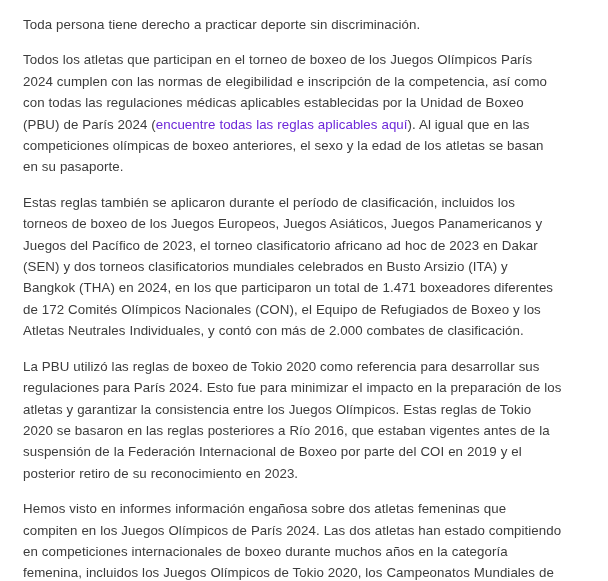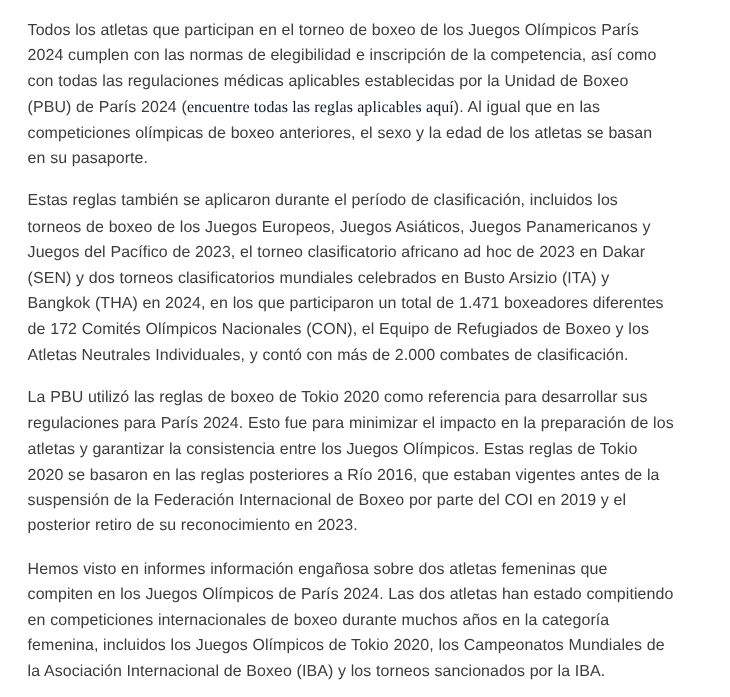--- a/index.html
+++ b/index.html
@@ -27,31 +27,31 @@
     line-height: 21.4px;
     color: #3c3c3c;
     text-align: left;
     letter-spacing: 0.005em;
     word-spacing: 0.01em;
   }
   .para:last-child {
     margin-bottom: 0;
   }
   a.inline-link {
-    color: #0f172a;
+    color: #6d28d9;
     text-decoration: none;
     cursor: pointer;
-    font-family: Liberation Serif, serif;
   }
 </style>
 </head>
 <body>
 
 <article id="article">
 
+  <p class="para">Toda persona tiene derecho a practicar deporte sin discriminación.</p>
 
   <p class="para"><span>Todos los atletas que participan en el torneo de boxeo de los Juegos Olímpicos París 2024 cumplen con las normas de elegibilidad e inscripción de la competencia, así como con todas las regulaciones médicas aplicables establecidas por la Unidad de Boxeo (PBU) de París 2024 (</span><a class="inline-link" href="#">encuentre todas las reglas aplicables aquí</a><span>). Al igual que en las competiciones olímpicas de boxeo anteriores, el sexo y la edad de los atletas se basan en su pasaporte.</span></p>
 
   <p class="para">Estas reglas también se aplicaron durante el período de clasificación, incluidos los torneos de boxeo de los Juegos Europeos, Juegos Asiáticos, Juegos Panamericanos y Juegos del Pacífico de 2023, el torneo clasificatorio africano ad hoc de 2023 en Dakar (SEN) y dos torneos clasificatorios mundiales celebrados en Busto Arsizio (ITA) y Bangkok (THA) en 2024, en los que participaron un total de 1.471 boxeadores diferentes de 172 Comités Olímpicos Nacionales (CON), el Equipo de Refugiados de Boxeo y los Atletas Neutrales Individuales, y contó con más de 2.000 combates de clasificación.</p>
 
   <p class="para">La PBU utilizó las reglas de boxeo de Tokio 2020 como referencia para desarrollar sus regulaciones para París 2024. Esto fue para minimizar el impacto en la preparación de los atletas y garantizar la consistencia entre los Juegos Olímpicos. Estas reglas de Tokio 2020 se basaron en las reglas posteriores a Río 2016, que estaban vigentes antes de la suspensión de la Federación Internacional de Boxeo por parte del COI en 2019 y el posterior retiro de su reconocimiento en 2023.</p>
 
   <p class="para">Hemos visto en informes información engañosa sobre dos atletas femeninas que compiten en los Juegos Olímpicos de París 2024. Las dos atletas han estado compitiendo en competiciones internacionales de boxeo durante muchos años en la categoría femenina, incluidos los Juegos Olímpicos de Tokio 2020, los Campeonatos Mundiales de la Asociación Internacional de Boxeo (IBA) y los torneos sancionados por la IBA.</p>
 
 </article>

